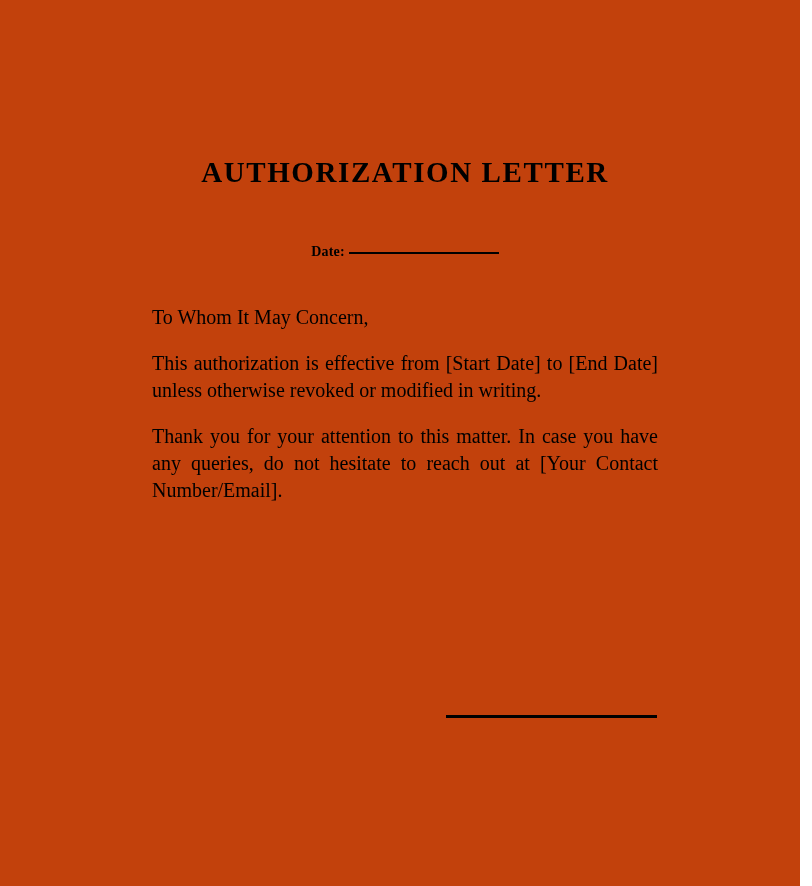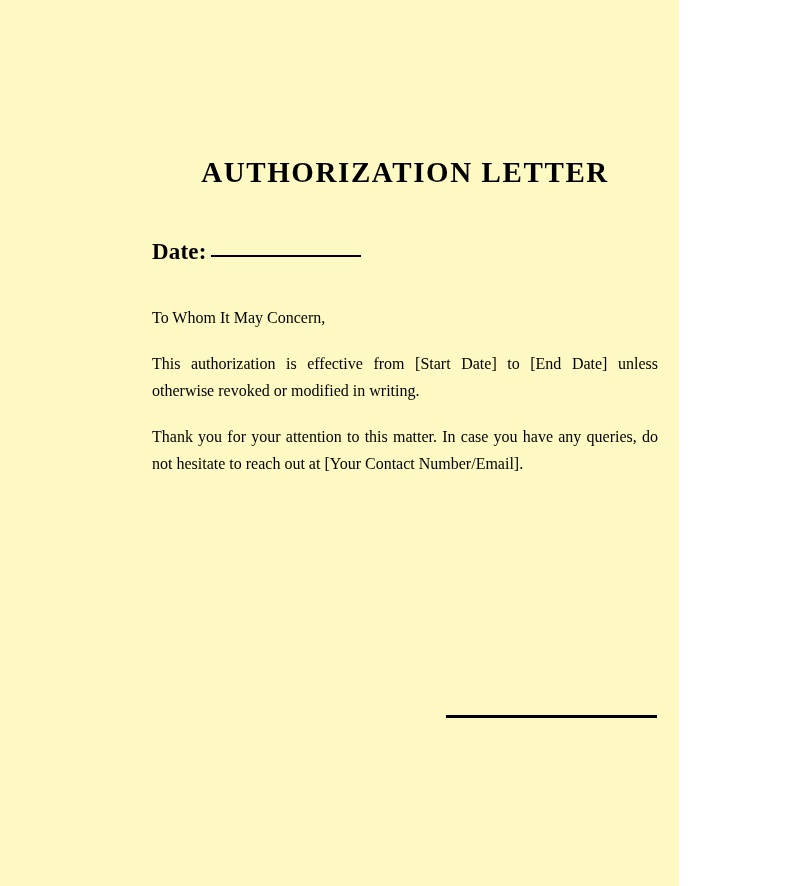--- a/index.html
+++ b/index.html
@@ -7,23 +7,23 @@
     padding: 0;
     background: #ffffff;
   }
   body {
     font-family: "Liberation Serif", "DejaVu Serif", serif;
     color: #000000;
     -webkit-font-smoothing: antialiased;
   }
   .page {
     position: relative;
-    width: 679px;
+    width: 800px;
     height: 886px;
-    background: #fef9c3;
+    background: #c2410c;
     overflow: hidden;
     box-sizing: border-box;
   }
   .content {
     position: absolute;
     left: 152px;
     top: 0;
     width: 506px;   
   }
 
@@ -42,22 +42,22 @@
     line-height: 34px;
     white-space: nowrap;
   }
 
   
   .date-row {
     position: absolute;
     left: 0;
     top: 240px;
     width: 506px;
-    text-align: left;
-    font-size: 23px;
+    text-align: center;
+    font-size: 14px;
     font-weight: bold;
     line-height: 24px;
     white-space: nowrap;
   }
   .date-label {
     font-weight: bold;
     letter-spacing: 0.2px;
   }
   .date-blank {
     display: inline-block;
@@ -69,21 +69,21 @@
 
   
   .body-block {
     position: absolute;
     left: 0;
     top: 304px;
     width: 506px;
   }
   .body-block p {
     margin: 0 0 19px 0;
-    font-size: 16px;
+    font-size: 20px;
     line-height: 27px;
     text-align: justify;
     text-justify: inter-word;
     color: #000;
   }
   .body-block p.salutation {
     text-align: left;
   }
   .body-block p.last-para {
     margin-bottom: 8px;

